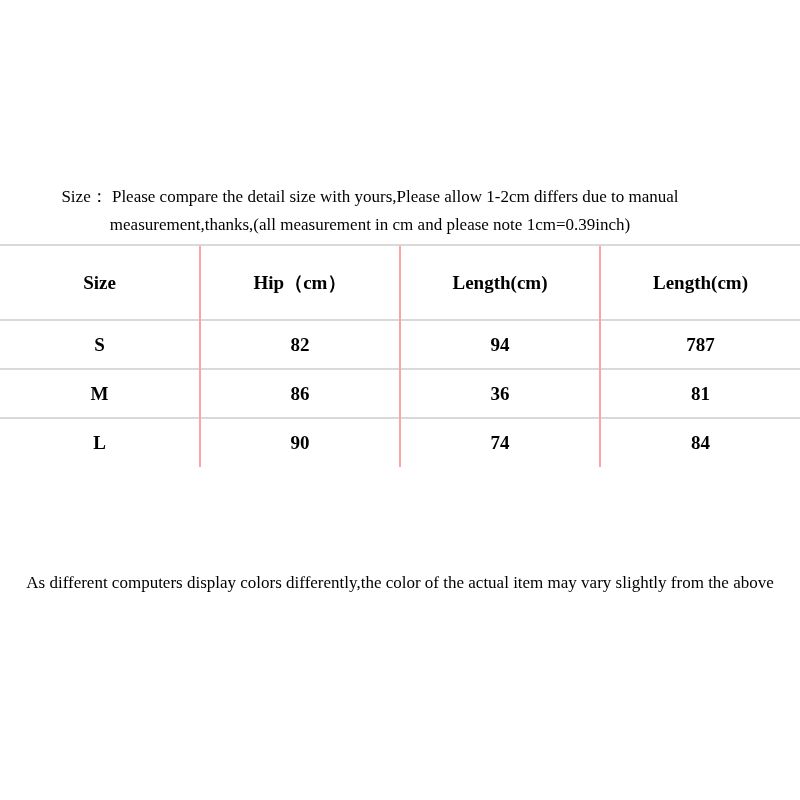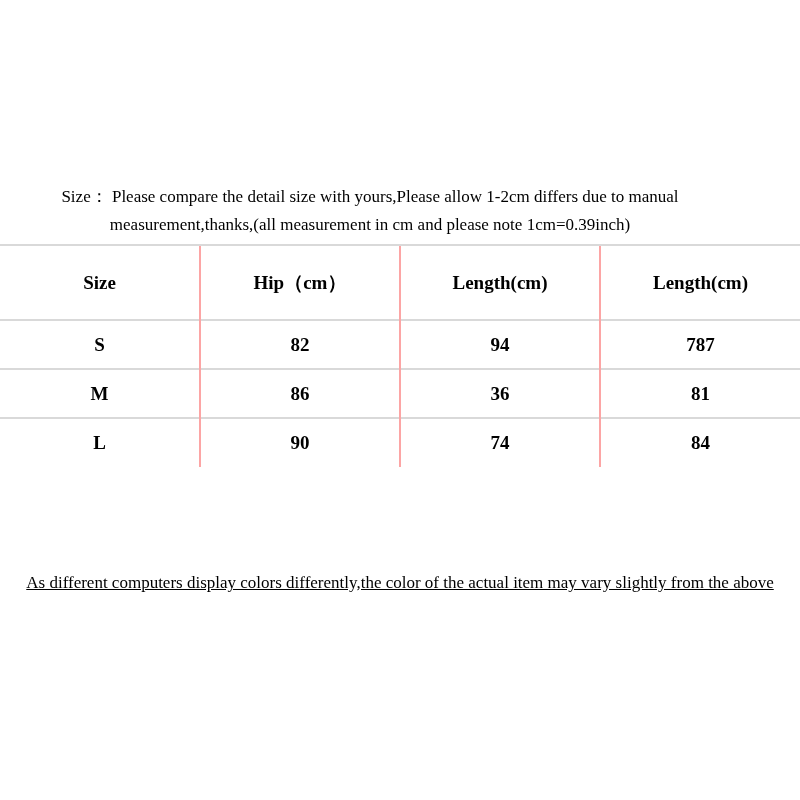--- a/index.html
+++ b/index.html
@@ -41,21 +41,20 @@
   .size-table td { height: 49px; }
   .size-table th + th, .size-table td + td { border-left: 2px solid #fca5a5; }
   .size-table tr.last td { border-bottom: 2px solid #d9d9d9; }
   .footer {
     position: absolute;
     top: 569px; left: 0;
     width: 800px;
     text-align: center;
     font-size: 17px;
     line-height: 27px;
-    text-decoration: underline;
   }
 </style>
 </head>
 <body>
 
 <div class="intro">
   <div>Size： Please compare the detail size with yours,Please allow 1-2cm differs due to manual</div>
   <div>measurement,thanks,(all measurement in cm and please note 1cm=0.39inch)</div>
 </div>
 

